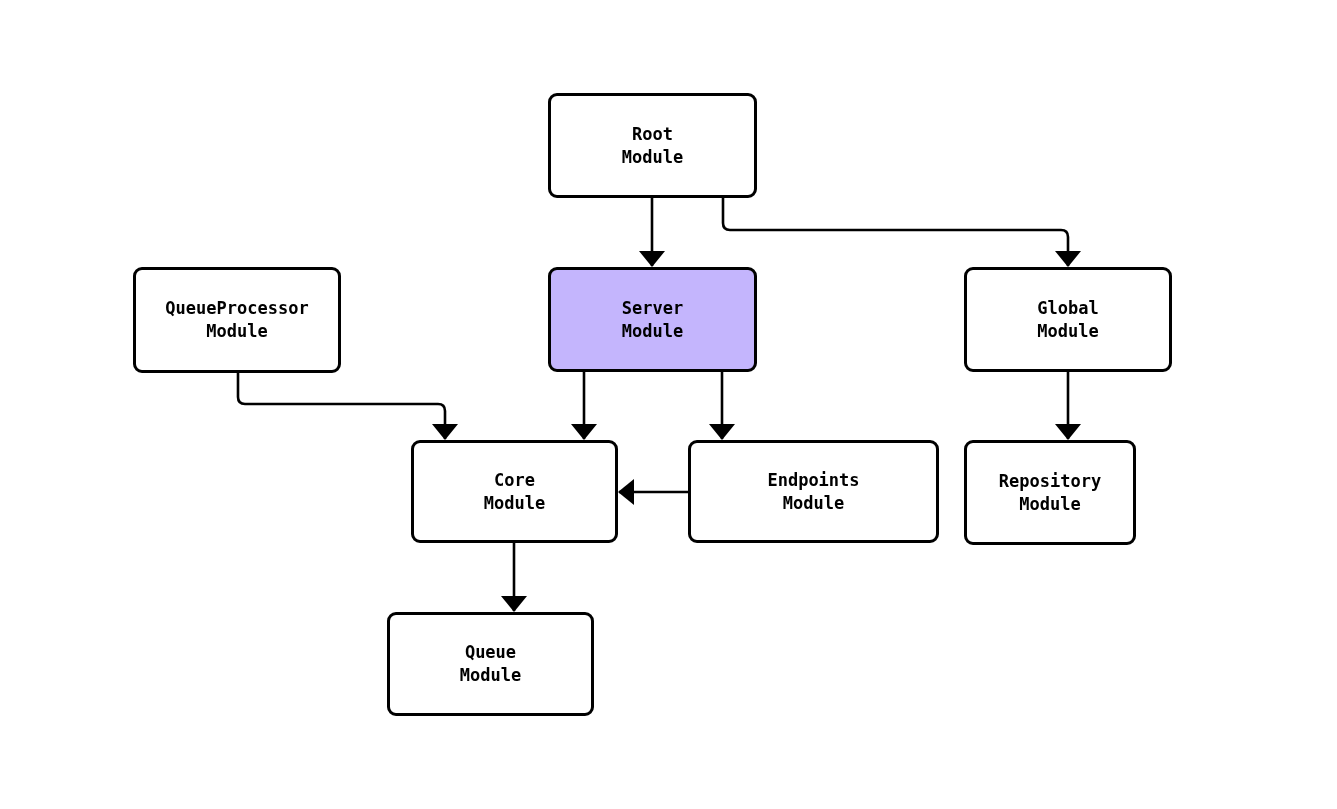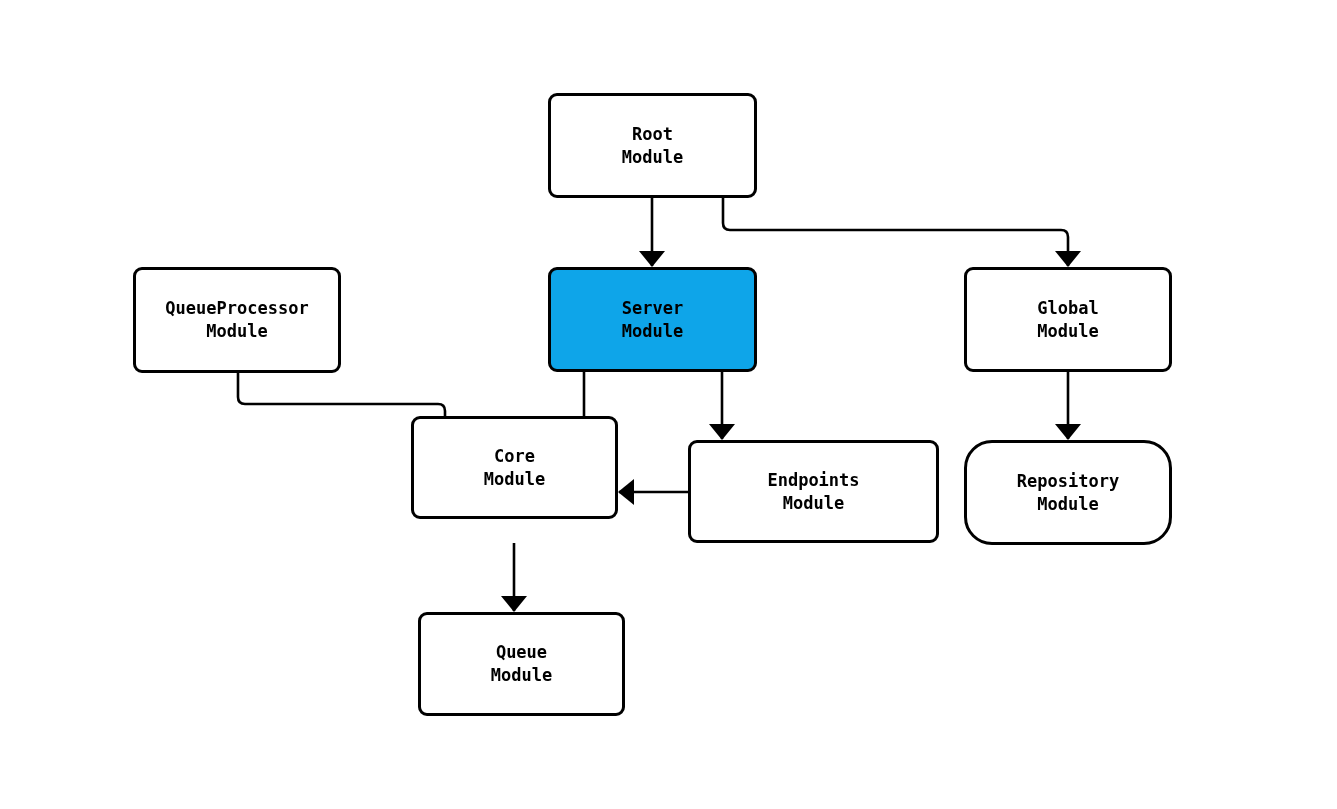--- a/index.html
+++ b/index.html
@@ -61,38 +61,38 @@
     </svg>
   <div id="nodes-layer">
       <div class="node" style="left: 548px; top: 93px; width: 209px; height: 105px; background: rgb(255, 255, 255); border-color: rgb(0, 0, 0);">
         <span class="node-label">Root
 Module</span>
       </div>
       <div class="node" style="left: 133px; top: 267px; width: 208px; height: 106px; background: rgb(255, 255, 255); border-color: rgb(0, 0, 0);">
         <span class="node-label">QueueProcessor
 Module</span>
       </div>
-      <div class="node" style="left: 548px; top: 267px; width: 209px; height: 105px; background: #0ea5e9; border-color: rgb(0, 0, 0);">
+      <div class="node" style="left: 548px; top: 267px; width: 209px; height: 105px; background: #c4b5fd; border-color: rgb(0, 0, 0);">
         <span class="node-label">Server
 Module</span>
       </div>
       <div class="node" style="left: 964px; top: 267px; width: 208px; height: 105px; background: rgb(255, 255, 255); border-color: rgb(0, 0, 0); text-align: center;">
         <span class="node-label">Global
 Module</span>
       </div>
-      <div class="node" style="left: 411px; top: 416px; width: 207px; height: 103px; background: rgb(255, 255, 255); border-color: rgb(0, 0, 0);">
+      <div class="node" style="left: 411px; top: 440px; width: 207px; height: 103px; background: rgb(255, 255, 255); border-color: rgb(0, 0, 0);">
         <span class="node-label">Core
 Module</span>
       </div>
       <div class="node" style="left: 688px; top: 440px; width: 251px; height: 103px; background: rgb(255, 255, 255); border-color: rgb(0, 0, 0);">
         <span class="node-label">Endpoints
 Module</span>
       </div>
-      <div class="node" style="left: 964px; top: 440px; width: 208px; height: 105px; background: rgb(255, 255, 255); border-color: rgb(0, 0, 0); border-radius: 28px;">
+      <div class="node" style="left: 964px; top: 440px; width: 172px; height: 105px; background: rgb(255, 255, 255); border-color: rgb(0, 0, 0);">
         <span class="node-label">Repository
 Module</span>
       </div>
-      <div class="node" style="left: 418px; top: 612px; width: 207px; height: 104px; background: rgb(255, 255, 255); border-color: rgb(0, 0, 0);">
+      <div class="node" style="left: 387px; top: 612px; width: 207px; height: 104px; background: rgb(255, 255, 255); border-color: rgb(0, 0, 0);">
         <span class="node-label">Queue
 Module</span>
       </div>
     </div>
 </div>
 
 </body></html>

